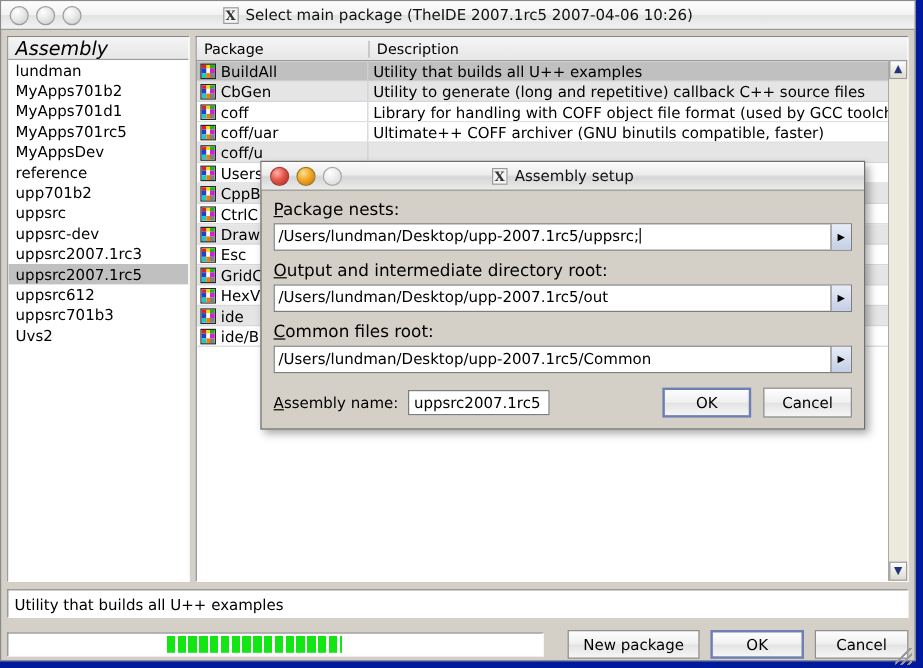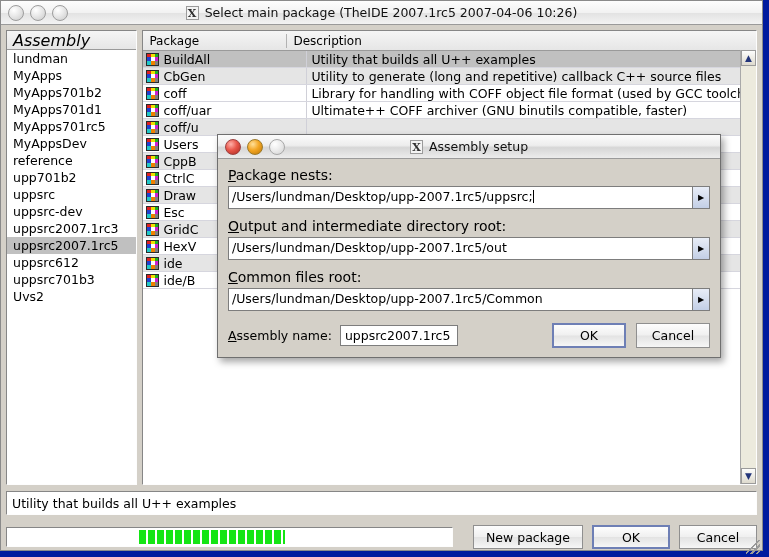--- a/index.html
+++ b/index.html
@@ -76,21 +76,21 @@
               background: linear-gradient(to bottom,#f5f5f5 0%, #e6e6e6 100%);
               border-bottom:1px solid #9a9a9a; font-size:12px; align-items:center; }
   .pkg-head .h-pkg { width:143px; padding-left:6px; box-sizing:border-box; }
   .pkg-head .h-desc { flex:1; padding-left:6px; border-left:1px solid #b2b2b2; box-sizing:border-box; }
   .pkg-rows { flex:1; overflow:hidden; }
   .pkg-row { display:flex; height:17px; line-height:17px; font-size:12.5px;
              border-bottom:1px solid #d6d6de; box-sizing:border-box; }
   .pkg-row.odd { background:#e5e5e5; }
   .pkg-row.even { background:#ffffff; }
   .pkg-row.selected { background:#c0c0c0; }
-  .pkg-row .c-pkg { width:164px; display:flex; align-items:center; gap:4px;
+  .pkg-row .c-pkg { width:143px; display:flex; align-items:center; gap:4px;
                     padding-left:3px; box-sizing:border-box; overflow:hidden; white-space:nowrap;
                     border-right:1px solid #d0d0d8; }
   .pkg-row .c-desc { flex:1; padding-left:4px; box-sizing:border-box; overflow:hidden; white-space:nowrap; }
 
   .pkg-icon { width:13px; height:13px; flex:0 0 13px; display:grid;
               grid-template-columns:repeat(3,1fr); grid-template-rows:repeat(3,1fr);
               border:1px solid #2a2a2a; box-sizing:border-box; overflow:hidden; }
   .pkg-icon i { display:block; }
 
   
@@ -187,21 +187,20 @@
 
     <div class="body">
       <div class="panes">
 
         <div class="assembly-pane">
           <div class="col-header">
             <div class="cell" style="flex:1">Assembly</div>
           </div>
           <div class="asm-list" id="assembly-list">
               <div class="asm-item">lundman</div>
-              <div class="asm-item">MyApps</div>
               <div class="asm-item">MyApps701b2</div>
               <div class="asm-item">MyApps701d1</div>
               <div class="asm-item">MyApps701rc5</div>
               <div class="asm-item">MyAppsDev</div>
               <div class="asm-item">reference</div>
               <div class="asm-item">upp701b2</div>
               <div class="asm-item">uppsrc</div>
               <div class="asm-item">uppsrc-dev</div>
               <div class="asm-item">uppsrc2007.1rc3</div>
               <div class="asm-item selected">uppsrc2007.1rc5</div>

